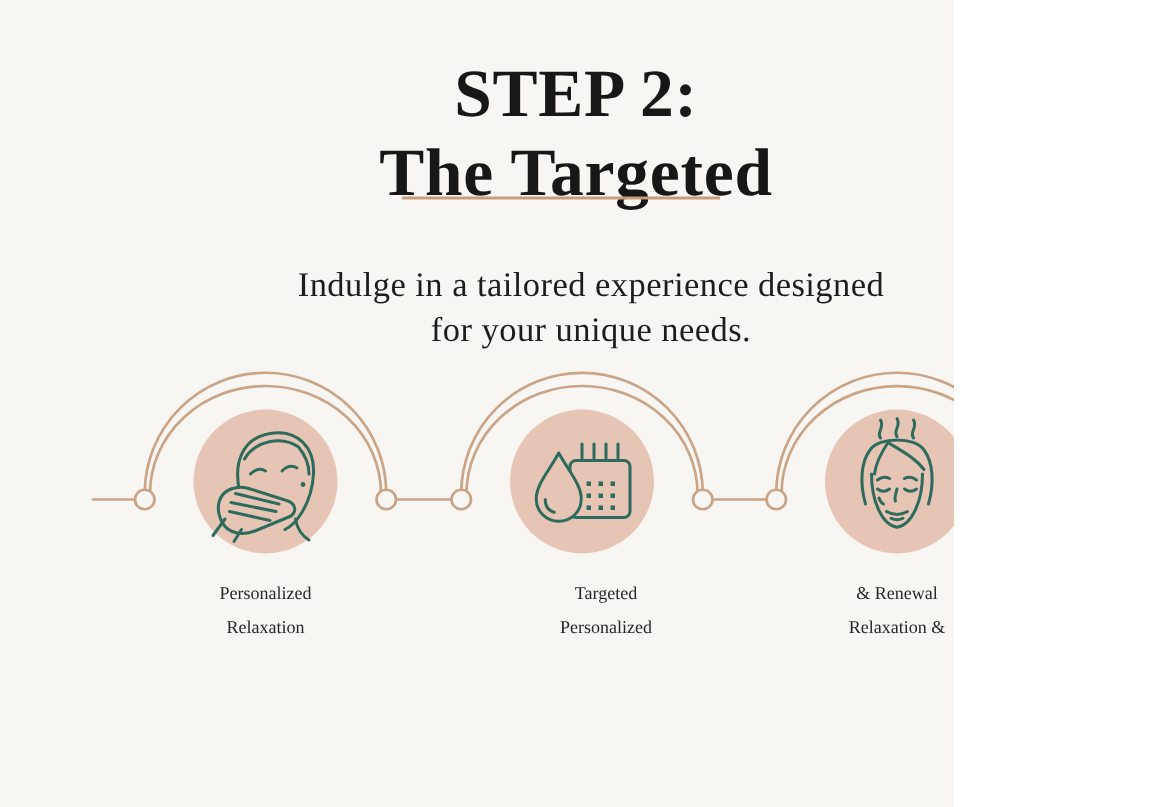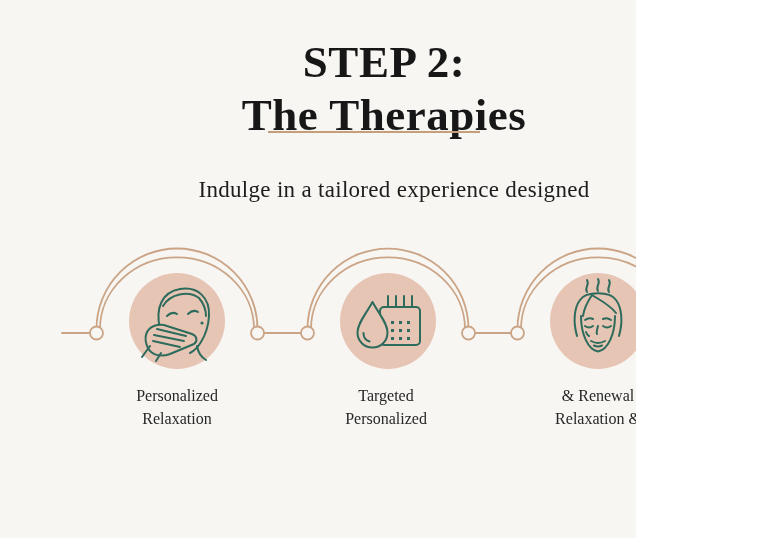--- a/index.html
+++ b/index.html
@@ -46,42 +46,43 @@
   .arc{fill:none;stroke:var(--arc-tan);stroke-width:1.8;}
   .node{fill:var(--background);stroke:var(--arc-tan);stroke-width:1.8;}
   .conn{stroke:var(--arc-tan);stroke-width:1.8;stroke-linecap:round;}
   .pink{fill:var(--circle-fill);}
   .ic{fill:none;stroke:var(--icon-stroke);stroke-width:2;stroke-linecap:round;stroke-linejoin:round;}
   .ic-fill{fill:var(--icon-stroke);stroke:none;}
   .ic-skin{fill:var(--circle-fill);stroke:var(--icon-stroke);stroke-width:2;stroke-linecap:round;stroke-linejoin:round;}
   .step-label{
     position:absolute;top:384px;width:220px;
     text-align:center;
-    font-size:16px;line-height:23px;
+    font-size:12px;line-height:23px;
     color:var(--label-text);
   }
   .step-label span{display:block;}
   .step-label.s1{left:67px;}
-  .step-label.s2{left:276px;}
+  .step-label.s2{left:294px;}
   .step-label.s3{left:488px;}
 </style>
 </head>
 <body>
 
 <div class="canvas">
 
   <h1 class="title">
     <span>STEP 2:</span>
-    <span>The Therapies</span>
+    <span>The Targeted</span>
   </h1>
 
   <div class="divider"></div>
 
   <p class="subtitle">
     <span>Indulge in a tailored experience designed</span>
+    <span>for your unique needs.</span>
   </p>
 
   <svg class="diagram-svg" width="768" height="160" viewBox="0 0 768 160" aria-hidden="true">
 
     <g>
       <line class="conn" x1="62" y1="107" x2="90" y2="107"></line>
       <line class="conn" x1="264" y1="107" x2="301" y2="107"></line>
       <line class="conn" x1="475" y1="107" x2="511" y2="107"></line>
       <line class="conn" x1="685" y1="107" x2="712" y2="107"></line>
     </g>

